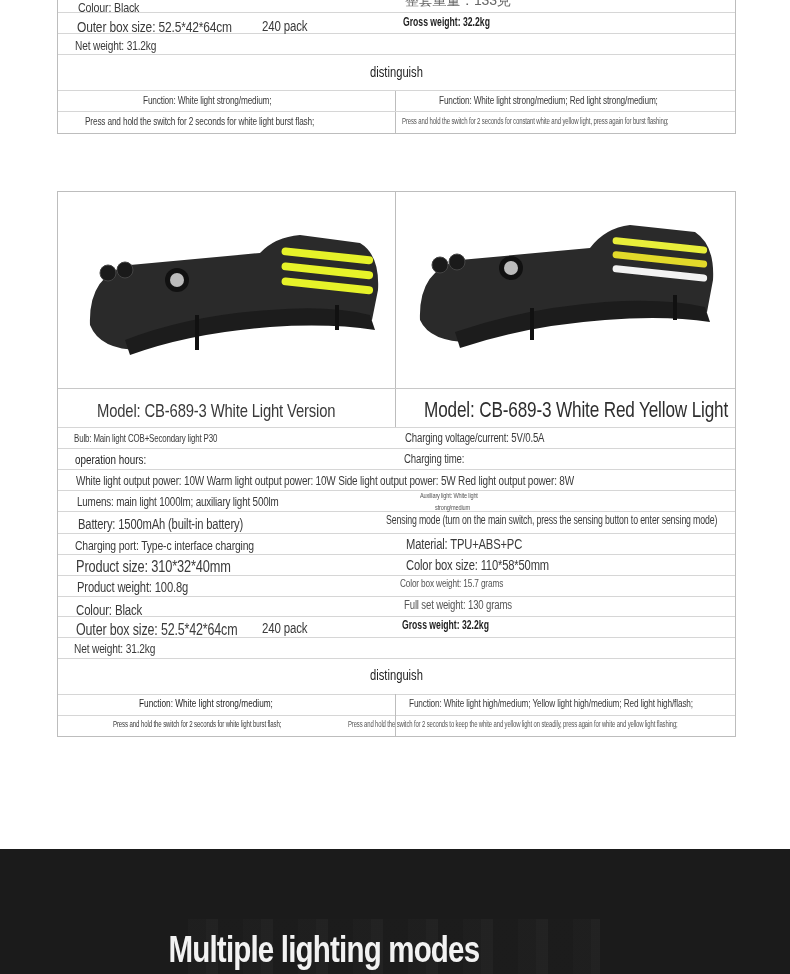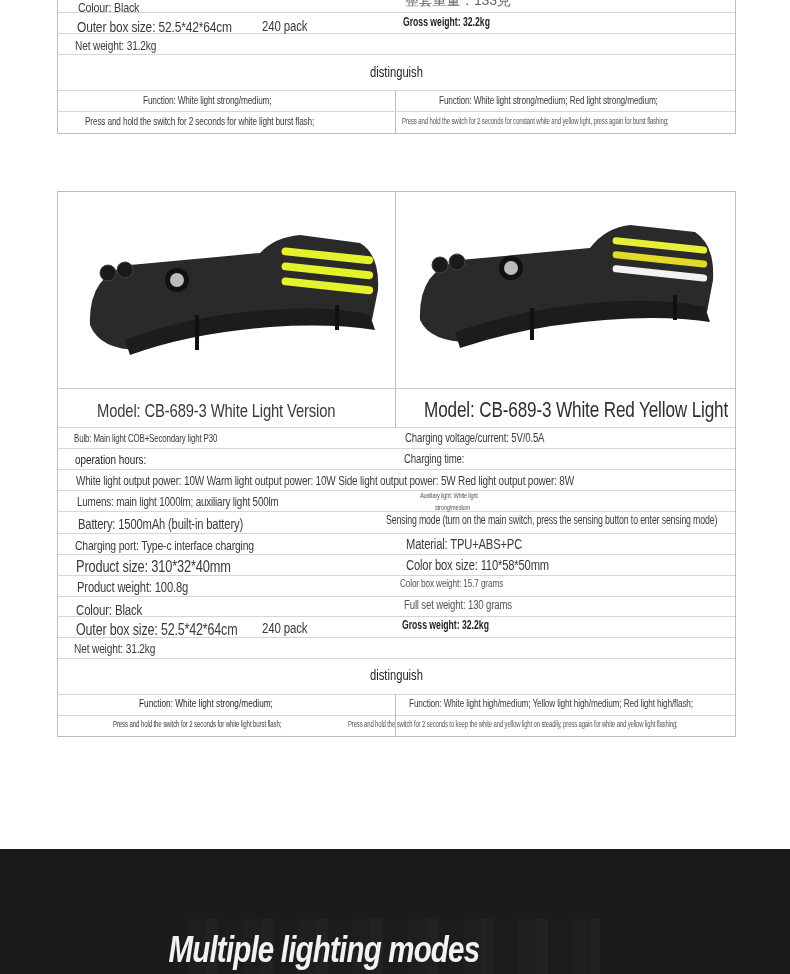--- a/index.html
+++ b/index.html
@@ -14,21 +14,21 @@
   .tbl.top-border { border-top: 1px solid #bdbdbd; }
   .vline { position: absolute; width: 1px; background: #bdbdbd; }
   .hline { position: absolute; height: 1px; background: #d6d6d6; }
 
   .t { color: #3a3a3a; letter-spacing: -0.2px; }
   .t-dark { color: #1e1e1e; }
 
   
   .prod-img { position: absolute; display: flex; align-items: center; justify-content: center; }
 
-  .dark-band { position: absolute; left: 0; top: 849px; width: 790px; height: 125px; background: #1b1b1b; font-style: italic; }
+  .dark-band { position: absolute; left: 0; top: 849px; width: 790px; height: 125px; background: #1b1b1b; }
   .dark-band .stripes { position: absolute; left: 188px; top: 70px; width: 412px; height: 55px;
      background: repeating-linear-gradient(90deg, #1f1f1f 0 18px, #232323 18px 30px, #1c1c1c 30px 55px); opacity: .9; }
   .dark-band .title { position: absolute; left: 0; right: 0; top: 80px; text-align: center; color: #f2f2f2;
      font-size: 36px; font-weight: bold; letter-spacing: -1px; transform: scaleX(0.82); }
 </style>
 </head>
 <body>
 
 <div class="tbl" style="left:57px; top:0; width:679px; height:134px;"></div>
 <div class="vline" style="left:395px; top:90px; height:44px;"></div>

